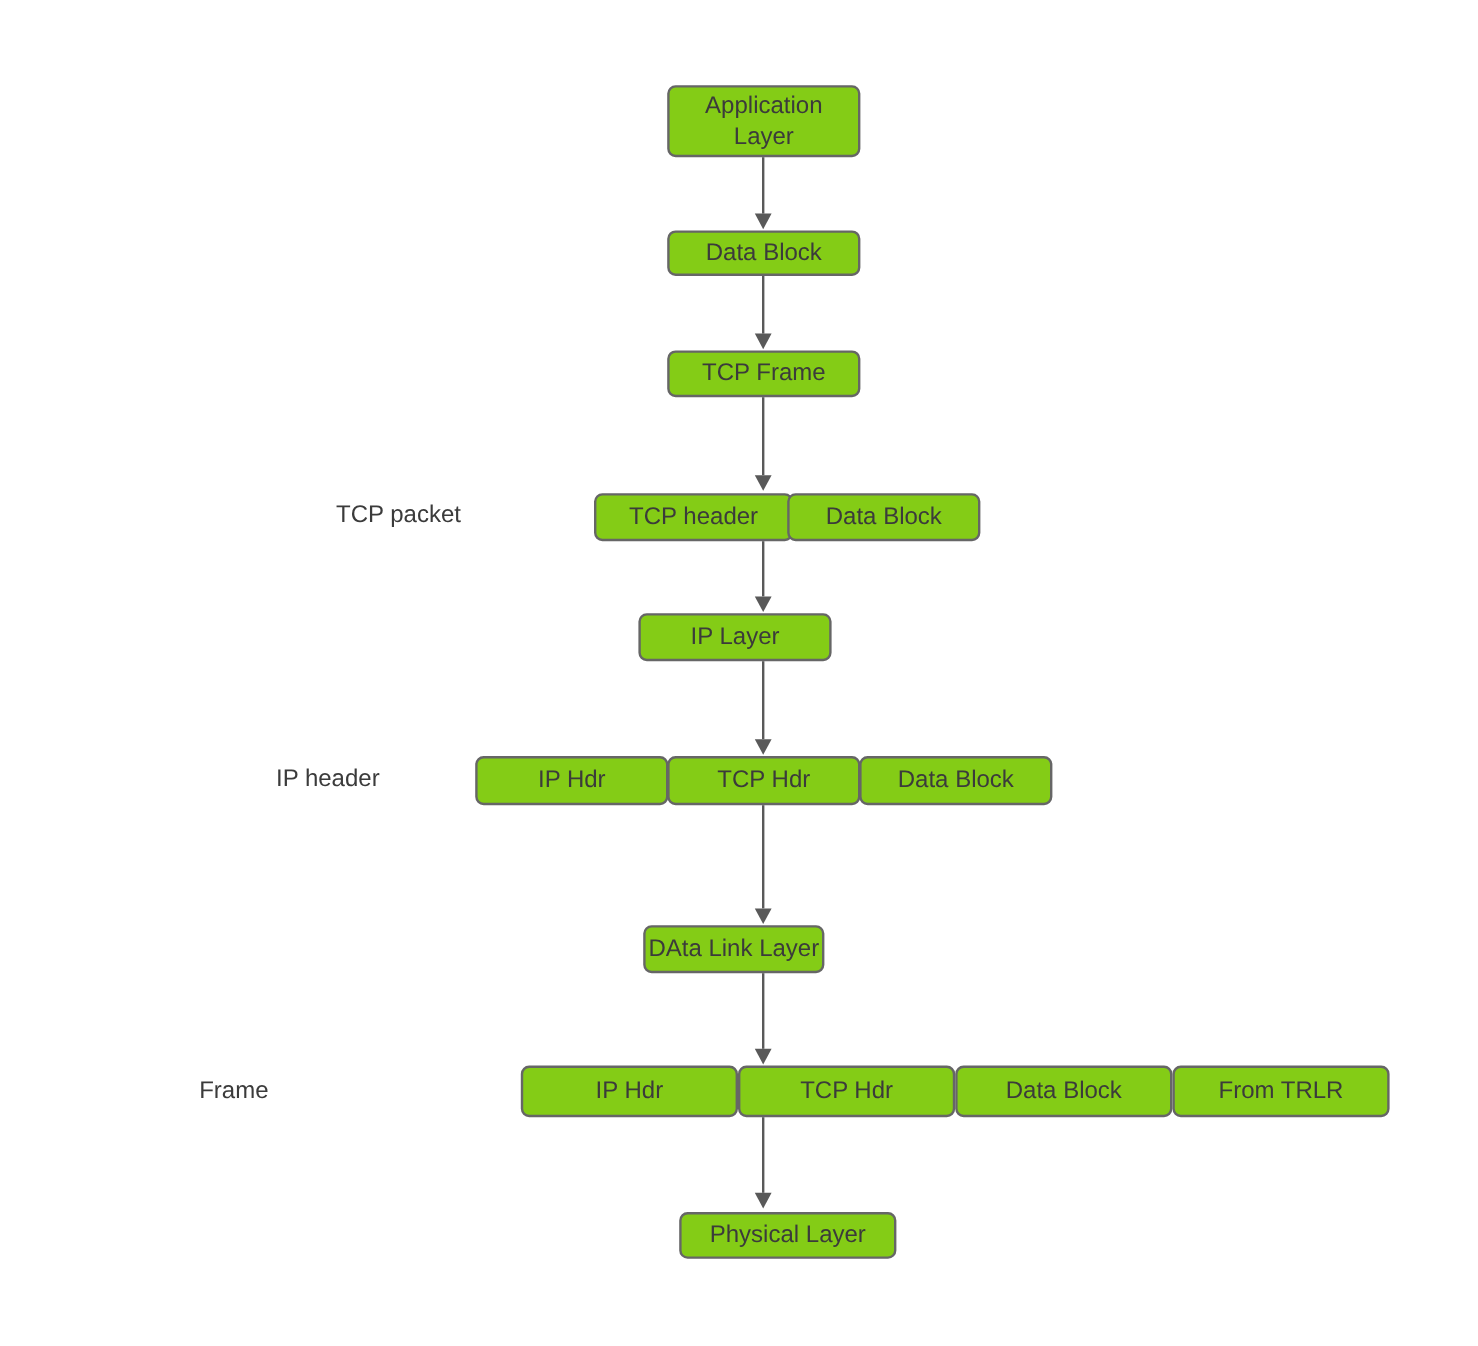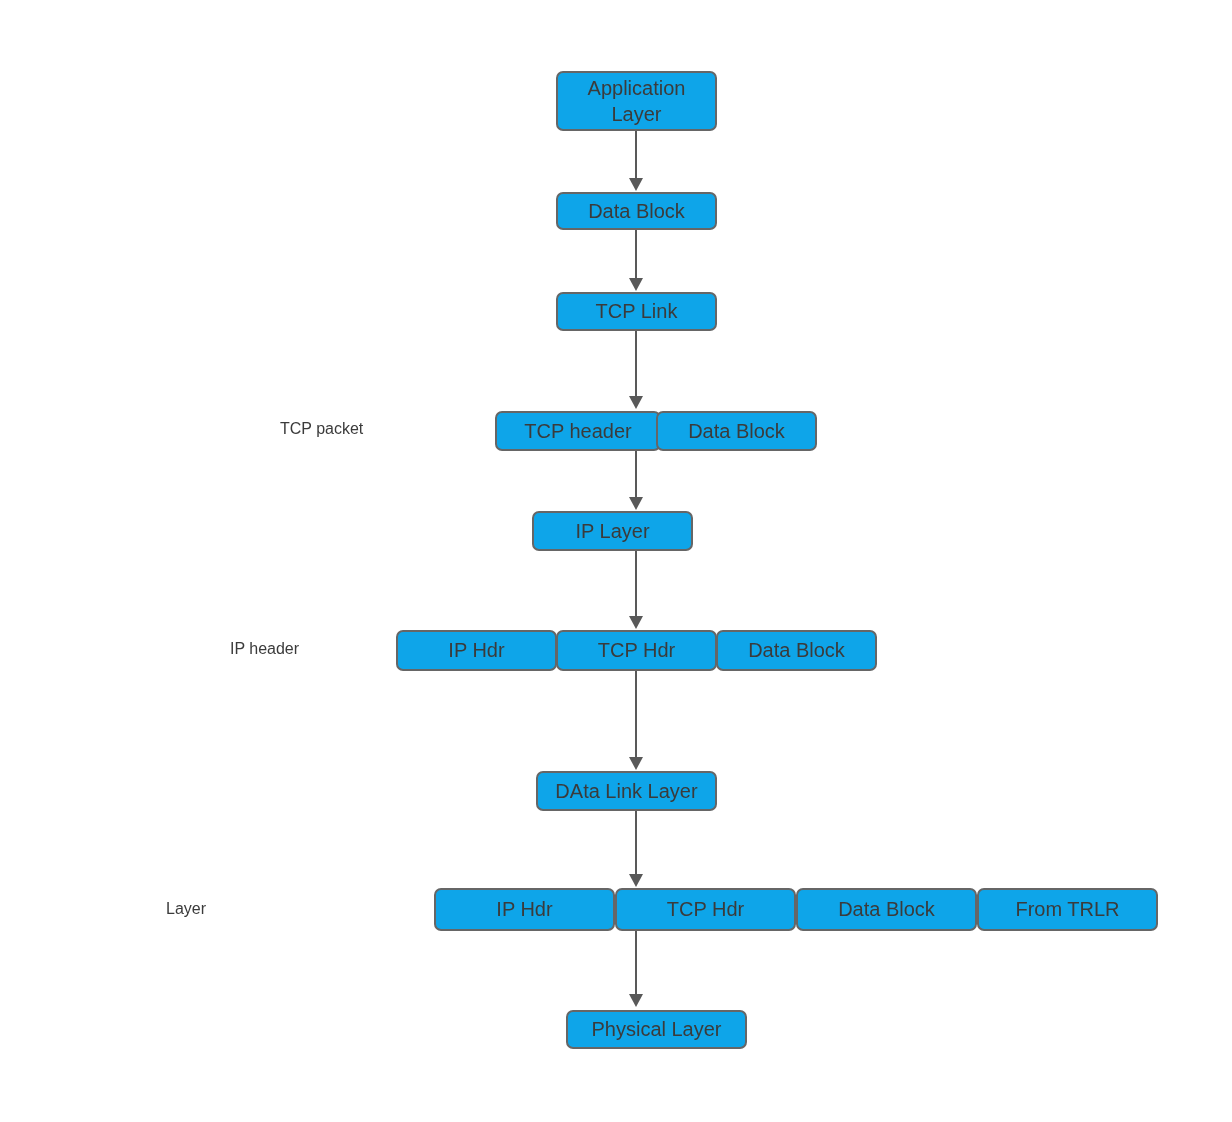--- a/index.html
+++ b/index.html
@@ -15,32 +15,32 @@
     background:var(--bg-color);
     font-family:"Liberation Sans", sans-serif;
     color:var(--text-color);
     overflow:hidden;
   }
   .node{
     position:absolute;
     box-sizing:border-box;
     border:2px solid var(--border-color);
     border-radius:7px;
-    background:#0ea5e9;
+    background:#84cc16;
     display:flex;
     align-items:center;
     justify-content:center;
     text-align:center;
     font-size:20px;
     line-height:1.32;
     color:var(--text-color);
   }
   .row-label{
     position:absolute;
-    font-size:16px;
+    font-size:20px;
     line-height:24px;
     color:var(--text-color);
     white-space:nowrap;
   }
   .arrow{
     position:absolute;
     width:14px;
     display:flex;
     flex-direction:column;
     align-items:center;
@@ -69,21 +69,21 @@
     <div class="head"></div>
   </div>
 
   <div class="node" style="left:556px;top:192px;width:161px;height:38px;">Data Block</div>
 
   <div class="arrow" style="left:629px;top:230px;height:61px;">
     <div class="shaft"></div>
     <div class="head"></div>
   </div>
 
-  <div class="node" style="left:556px;top:292px;width:161px;height:39px;">TCP Link</div>
+  <div class="node" style="left:556px;top:292px;width:161px;height:39px;">TCP Frame</div>
 
   <div class="arrow" style="left:629px;top:331px;height:78px;">
     <div class="shaft"></div>
     <div class="head"></div>
   </div>
 
   <div class="row-label" style="left:280px;top:417px;">TCP packet</div>
   <div class="node" style="left:495px;top:411px;width:166px;height:40px;">TCP header</div>
   <div class="node" style="left:656px;top:411px;width:161px;height:40px;">Data Block</div>
 
@@ -102,28 +102,28 @@
   <div class="row-label" style="left:230px;top:637px;">IP header</div>
   <div class="node" style="left:396px;top:630px;width:161px;height:41px;">IP Hdr</div>
   <div class="node" style="left:556px;top:630px;width:161px;height:41px;">TCP Hdr</div>
   <div class="node" style="left:716px;top:630px;width:161px;height:41px;">Data Block</div>
 
   <div class="arrow" style="left:629px;top:671px;height:99px;">
     <div class="shaft"></div>
     <div class="head"></div>
   </div>
 
-  <div class="node" style="left:536px;top:771px;width:181px;height:40px;">DAta Link Layer</div>
+  <div class="node" style="left:536px;top:771px;width:151px;height:40px;">DAta Link Layer</div>
 
   <div class="arrow" style="left:629px;top:811px;height:76px;">
     <div class="shaft"></div>
     <div class="head"></div>
   </div>
 
-  <div class="row-label" style="left:166px;top:897px;">Layer</div>
+  <div class="row-label" style="left:166px;top:897px;">Frame</div>
   <div class="node" style="left:434px;top:888px;width:181px;height:43px;">IP Hdr</div>
   <div class="node" style="left:615px;top:888px;width:181px;height:43px;">TCP Hdr</div>
   <div class="node" style="left:796px;top:888px;width:181px;height:43px;">Data Block</div>
   <div class="node" style="left:977px;top:888px;width:181px;height:43px;">From TRLR</div>
 
   <div class="arrow" style="left:629px;top:931px;height:76px;">
     <div class="shaft"></div>
     <div class="head"></div>
   </div>
 

